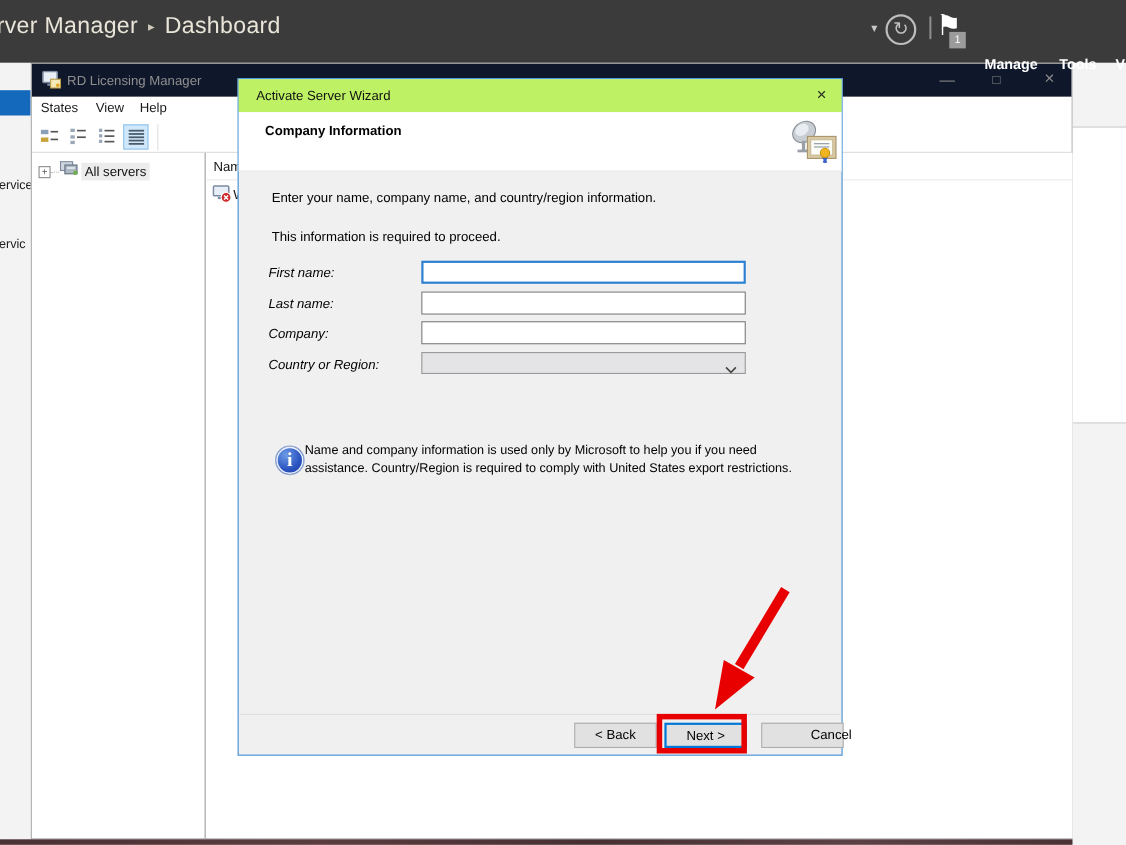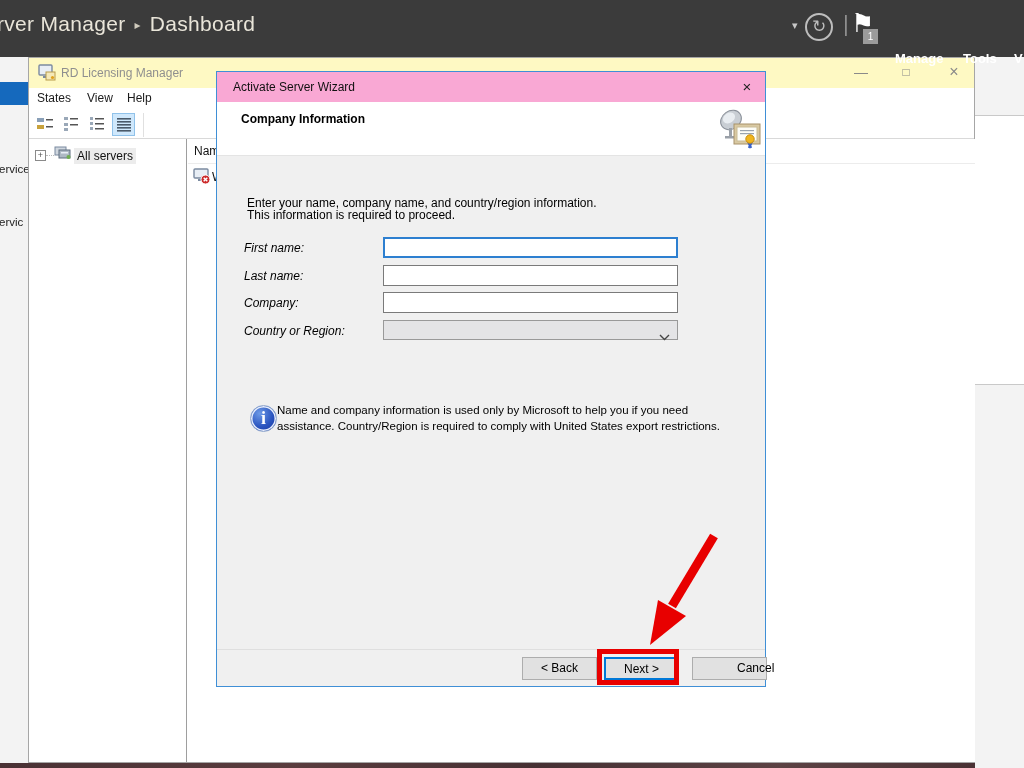--- a/index.html
+++ b/index.html
@@ -30,21 +30,21 @@
   #sm-left .blue-sel { left:0; top:25px; width:28px; height:23px; background:#1569bd; }
   #sm-left .navfrag { left:-1px; color:#1c1c1c; font-size:11.5px; white-space:nowrap; }
   #navfrag1 { top:106px; } #navfrag2 { top:159px; }
   #sm-right { left:975px; top:57px; width:49px; height:711px; background:#f3f3f3; z-index:1; }
   #sm-right .tile { left:0; top:58px; width:49px; height:270px; background:#ffffff;
                     border-top:1px solid #c9c9c9; border-bottom:1px solid #c9c9c9; }
 
   
   #rd-window { left:28px; top:57px; width:947px; height:706px; background:#ffffff;
                border:1px solid #a6a6a6; z-index:2; }
-  .rd-titlebar { left:0; top:0; width:100%; height:30px; background:#fef9c3; }
+  .rd-titlebar { left:0; top:0; width:100%; height:30px; background:#0f172a; }
   .rd-title-icon { left:9px; top:6px; }
   .rd-title-text { left:32px; top:8px; color:#8f8f8f; font-size:12px; }
   .winctl { top:3px; width:34px; height:22px; color:#8a8a8a; text-align:center; line-height:22px; font-size:14px; }
   #rd-min { left:815px; } #rd-max { left:860px; font-size:12px; } #rd-close { left:908px; font-size:16px; }
   .rd-menubar { left:0; top:30px; width:100%; height:23px; background:#fff; }
   .rd-menu-item { top:3px; font-size:12px; color:#1a1a1a; }
   #m-action { left:8px; } #m-view { left:58px; } #m-help { left:98px; }
   .rd-toolbar { left:0; top:53px; width:100%; height:28px; background:#fff; border-bottom:1px solid #d9d9d9; }
   .tbi { top:2px; width:23px; height:23px; padding:3px; }
   .tbi.sel { background:#cfe8fc; border:1px solid #90c2ea; }
@@ -62,31 +62,31 @@
   .rd-list { left:159px; top:81px; width:787px; height:623px; background:#fff; }
   .list-header { left:6px; top:5px; font-size:12px; color:#111; }
   .list-colline { left:55px; top:2px; width:1px; height:20px; background:#e4e4e4; }
   .list-headline { left:0; top:24px; width:100%; height:1px; background:#ececec; }
   .list-row-ico { left:5px; top:29px; }
   .list-row-text { left:24px; top:31px; font-size:12px; color:#111; }
 
   
   #wizard { left:216px; top:71px; width:550px; height:616px; background:#f0f0f0;
             border:1px solid #3f8fd6; z-index:3; }
-  .wiz-titlebar { left:0; top:0; width:100%; height:30px; background:#f9a8d4; }
+  .wiz-titlebar { left:0; top:0; width:100%; height:30px; background:#bef264; }
   .wiz-title { left:16px; top:8px; font-size:12px; color:#111; }
   .wiz-close { left:518px; top:5px; width:24px; height:20px; text-align:center; line-height:20px;
                font-size:15px; color:#222; }
   .wiz-header { left:0; top:30px; width:100%; height:54px; background:#fff; border-bottom:1px solid #e4e4e4; }
   .wiz-heading { left:24px; top:10px; font-size:12px; font-weight:bold; color:#000; }
   .wiz-subheading { left:37px; top:27px; font-size:12px; color:#000; }
   .wiz-hdr-icon { left:500px; top:4px; }
   .wiz-body { left:0; top:84px; width:100%; height:493px; }
   .intro { left:30px; font-size:12px; color:#000; }
-  #intro1 { top:40px; } #intro2 { top:52px; }
+  #intro1 { top:17px; } #intro2 { top:52px; }
   .f-label { left:27px; font-size:12px; color:#000;font-style:italic; }
   #lab1 { top:85px; } #lab2 { top:113px; } #lab3 { top:140px; } #lab4 { top:168px; }
   .f-input { left:166px; width:295px; height:21px; border:1px solid #7a7a7a; background:#fff;
              font-family:"Liberation Sans",sans-serif; font-size:12px; padding:0 4px; }
   #inp1 { top:81px; border:2px solid #2d7fd0; }
   #inp2 { top:109px; } #inp3 { top:136px; }
   .f-combo { left:166px; top:164px; width:295px; height:20px; background:#e4e4e6; border:1px solid #999; }
   .combo-chev { left:275px; top:6px; }
   .info-icon { left:33px; top:249px; width:27px; height:27px; border-radius:50%;
                background:radial-gradient(circle at 35% 30%, #6d9ae6, #2b55c0 55%, #17349c);

